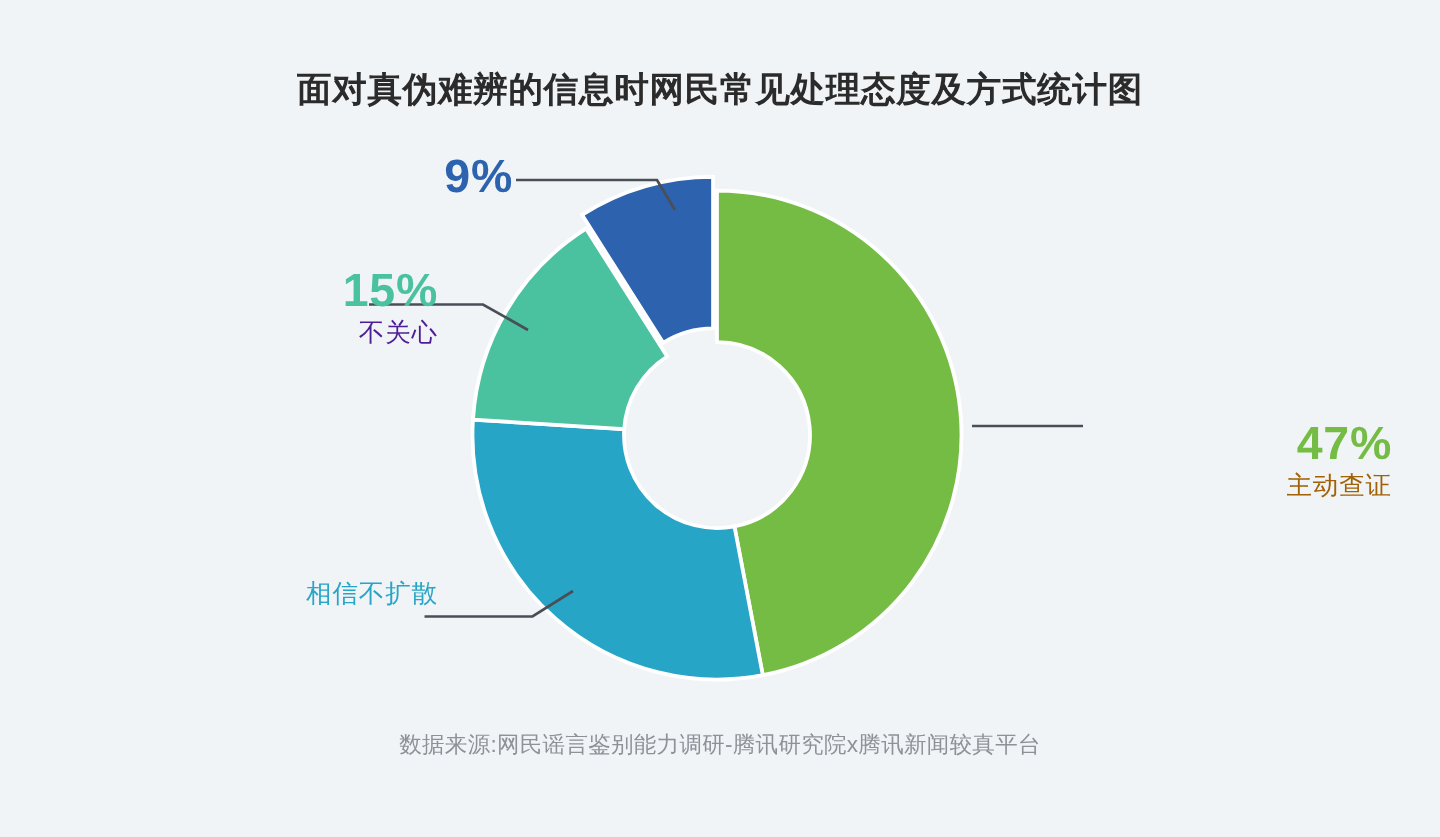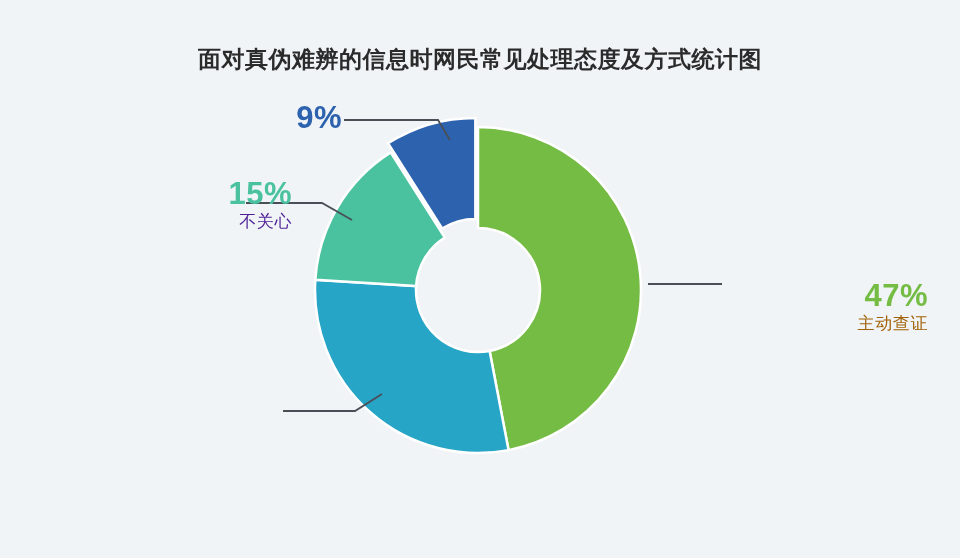--- a/index.html
+++ b/index.html
@@ -116,21 +116,23 @@
   <div class="callout align-right" id="callout-believe-spread">
     <div class="pct" style="color:#2c62ae">9%</div>
   </div>
 
   <div class="callout align-left" id="callout-dontcare">
     <div class="pct" style="color:#4ac2a0">15%</div>
     <div class="cat" style="color:#4c1d95">不关心</div>
   </div>
 
   <div class="callout align-right" id="callout-believe-nospread">
+    <div class="cat" style="color:#27a5c6">相信不扩散</div>
   </div>
 
   <div class="callout align-left" id="callout-verify">
     <div class="pct" style="color:#74bc44">47%</div>
     <div class="cat" style="color:#a16207">主动查证</div>
   </div>
 
+  <div class="chart-source">数据来源:网民谣言鉴别能力调研-腾讯研究院x腾讯新闻较真平台</div>
 
 </div>
 
 </body></html>

